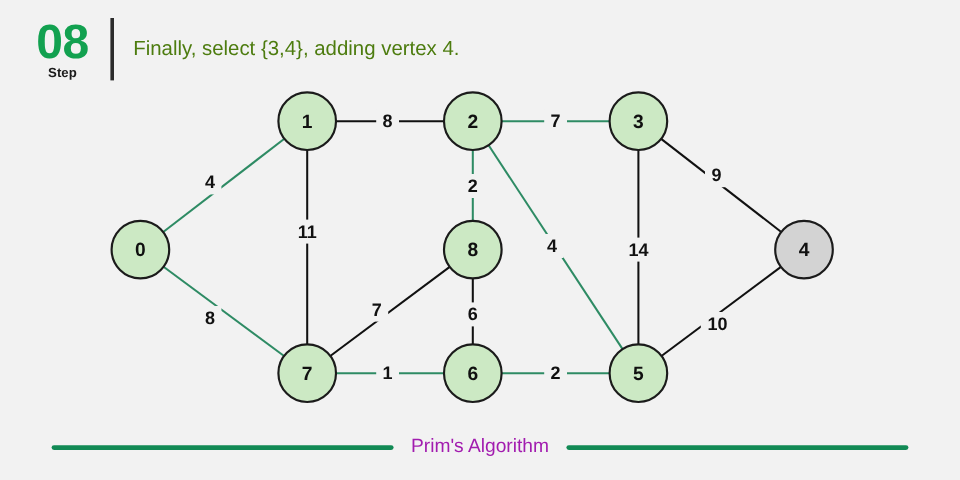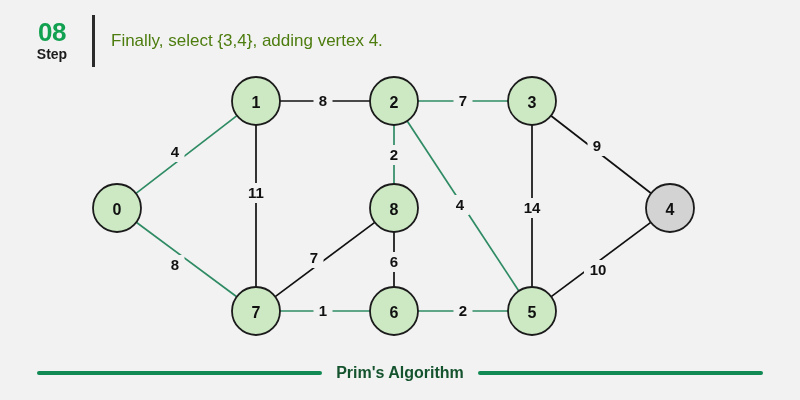--- a/index.html
+++ b/index.html
@@ -31,28 +31,28 @@
     height: 58px;
   }
   .step-block {
     display: flex;
     flex-direction: column;
     align-items: center;
     justify-content: center;
     width: 56px;
   }
   .step-number {
-    font-size: 26px;
+    font-size: 40px;
     font-weight: bold;
     color: #12a150;
     line-height: 0.95;
     letter-spacing: -0.5px;
   }
   .step-caption {
-    font-size: 14px;
+    font-size: 11px;
     font-weight: bold;
     color: #1c1c1c;
     margin-top: 1px;
   }
   .header-divider {
     width: 3px;
     height: 52px;
     background: #2b2b2b;
     margin: 0 16px 0 12px;
   }
@@ -107,22 +107,22 @@
   }
   .footer-rule {
     height: 4px;
     background: #128a55;
     border-radius: 2px;
   }
   .footer-rule.left  { width: 285px; margin-right: 14px; }
   .footer-rule.right { width: 285px; margin-left: 14px; }
   .footer-title {
     font-size: 16px;
-    font-weight: bold;
-    color: #14532d;
+    font-weight: normal;
+    color: #a21caf;
     white-space: nowrap;
   }
 </style>
 </head>
 <body>
 
 <div id="page">
 
   <div class="header">
     <div class="step-block">

